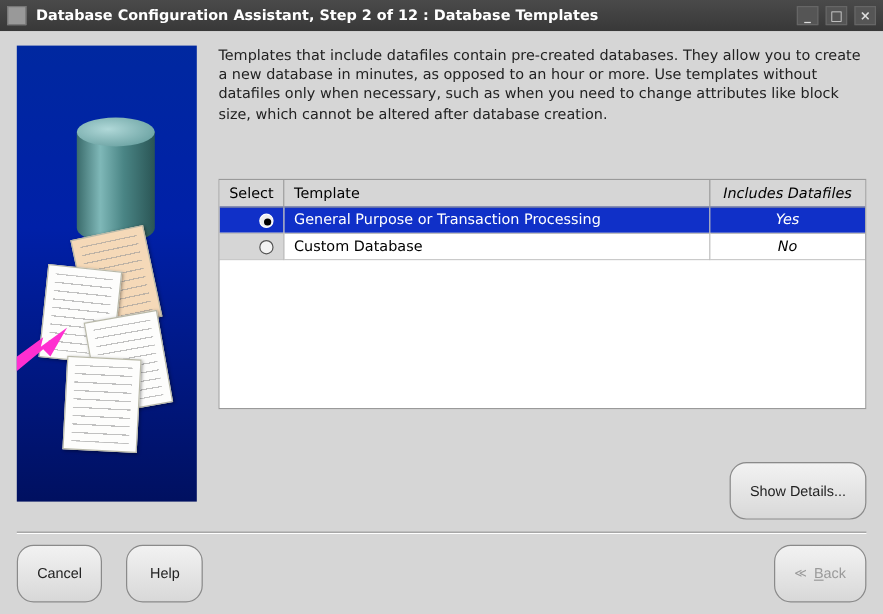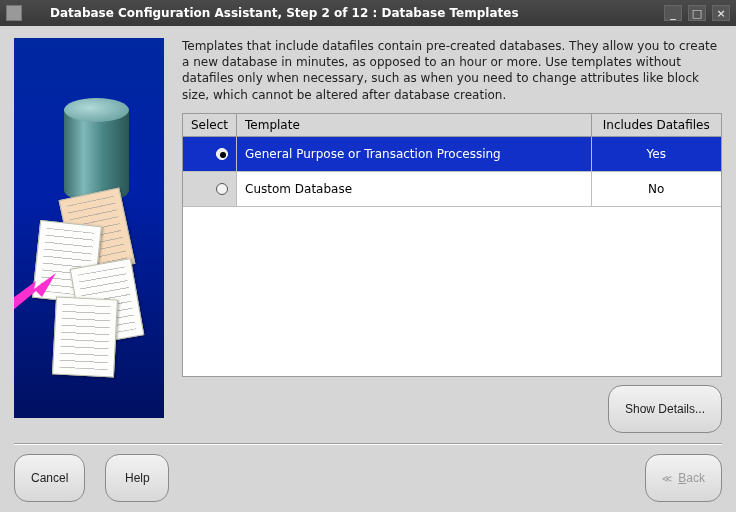--- a/index.html
+++ b/index.html
@@ -25,21 +25,21 @@
     display: flex;
     align-items: center;
     padding: 0 6px;
     font-weight: bold;
     font-size: 12px;
   }
   .titlebar .app-icon {
     width: 16px; height: 16px; margin-right: 8px;
     background: #999; border: 1px solid #777;
   }
-  .titlebar .title { flex: 1; margin-left: 20px; }
+  .titlebar .title { flex: 1; }
   .titlebar .win-controls { display: flex; gap: 6px; }
   .titlebar .win-btn {
     width: 18px; height: 16px;
     background: #555;
     color: #ddd;
     font-size: 11px;
     display: flex; align-items: center; justify-content: center;
     cursor: pointer;
     border: 1px solid #666;
   }
@@ -98,20 +98,21 @@
   }
   .paper.p1 { left: 52px; top: 155px; transform: rotate(-12deg); background: #f5d9b8; }
   .paper.p2 { left: 22px; top: 185px; transform: rotate(6deg); }
   .paper.p3 { left: 62px; top: 225px; transform: rotate(-10deg); }
   .paper.p4 { left: 40px; top: 260px; transform: rotate(3deg); }
 
   .right-col {
     flex: 1;
     display: flex;
     flex-direction: column;
+    gap: 36px;
   }
   .intro {
     font-size: 12px;
     color: #222;
     line-height: 1.35;
     margin-bottom: 10px;
   }
   .table-wrap {
     flex: 1;
     border: 1px solid #9a9a9a;
@@ -132,28 +133,28 @@
     padding: 4px 8px;
     border: 1px solid #9a9a9a;
     border-top: none;
   }
   thead th:first-child { text-align: left; border-left: none; }
   thead th:last-child { border-right: none; }
   tbody td {
     padding: 3px 8px;
     border: 1px solid #bdbdbd;
     text-align: left;
-    height: 35px;
+    height: 22px;
   }
   tbody td:first-child { border-left: none; }
   tbody td:last-child { border-right: none; }
   tbody td.sel-col, thead th.sel-col {
     width: 52px; text-align: right; background: #d6d6d6;
   }
-  tbody td.inc-col, thead th.inc-col { width: 130px; text-align: center; }
+  tbody td.inc-col, thead th.inc-col { width: 130px; text-align: center; font-style: italic; }
   tbody tr.selected td {
     background: #1030c8;
     color: #fff;
   }
   tbody tr.selected td.sel-col { background: #1030c8; }
   .radio {
     display: inline-block;
     width: 12px; height: 12px;
     border: 1px solid #555;
     border-radius: 50%;

